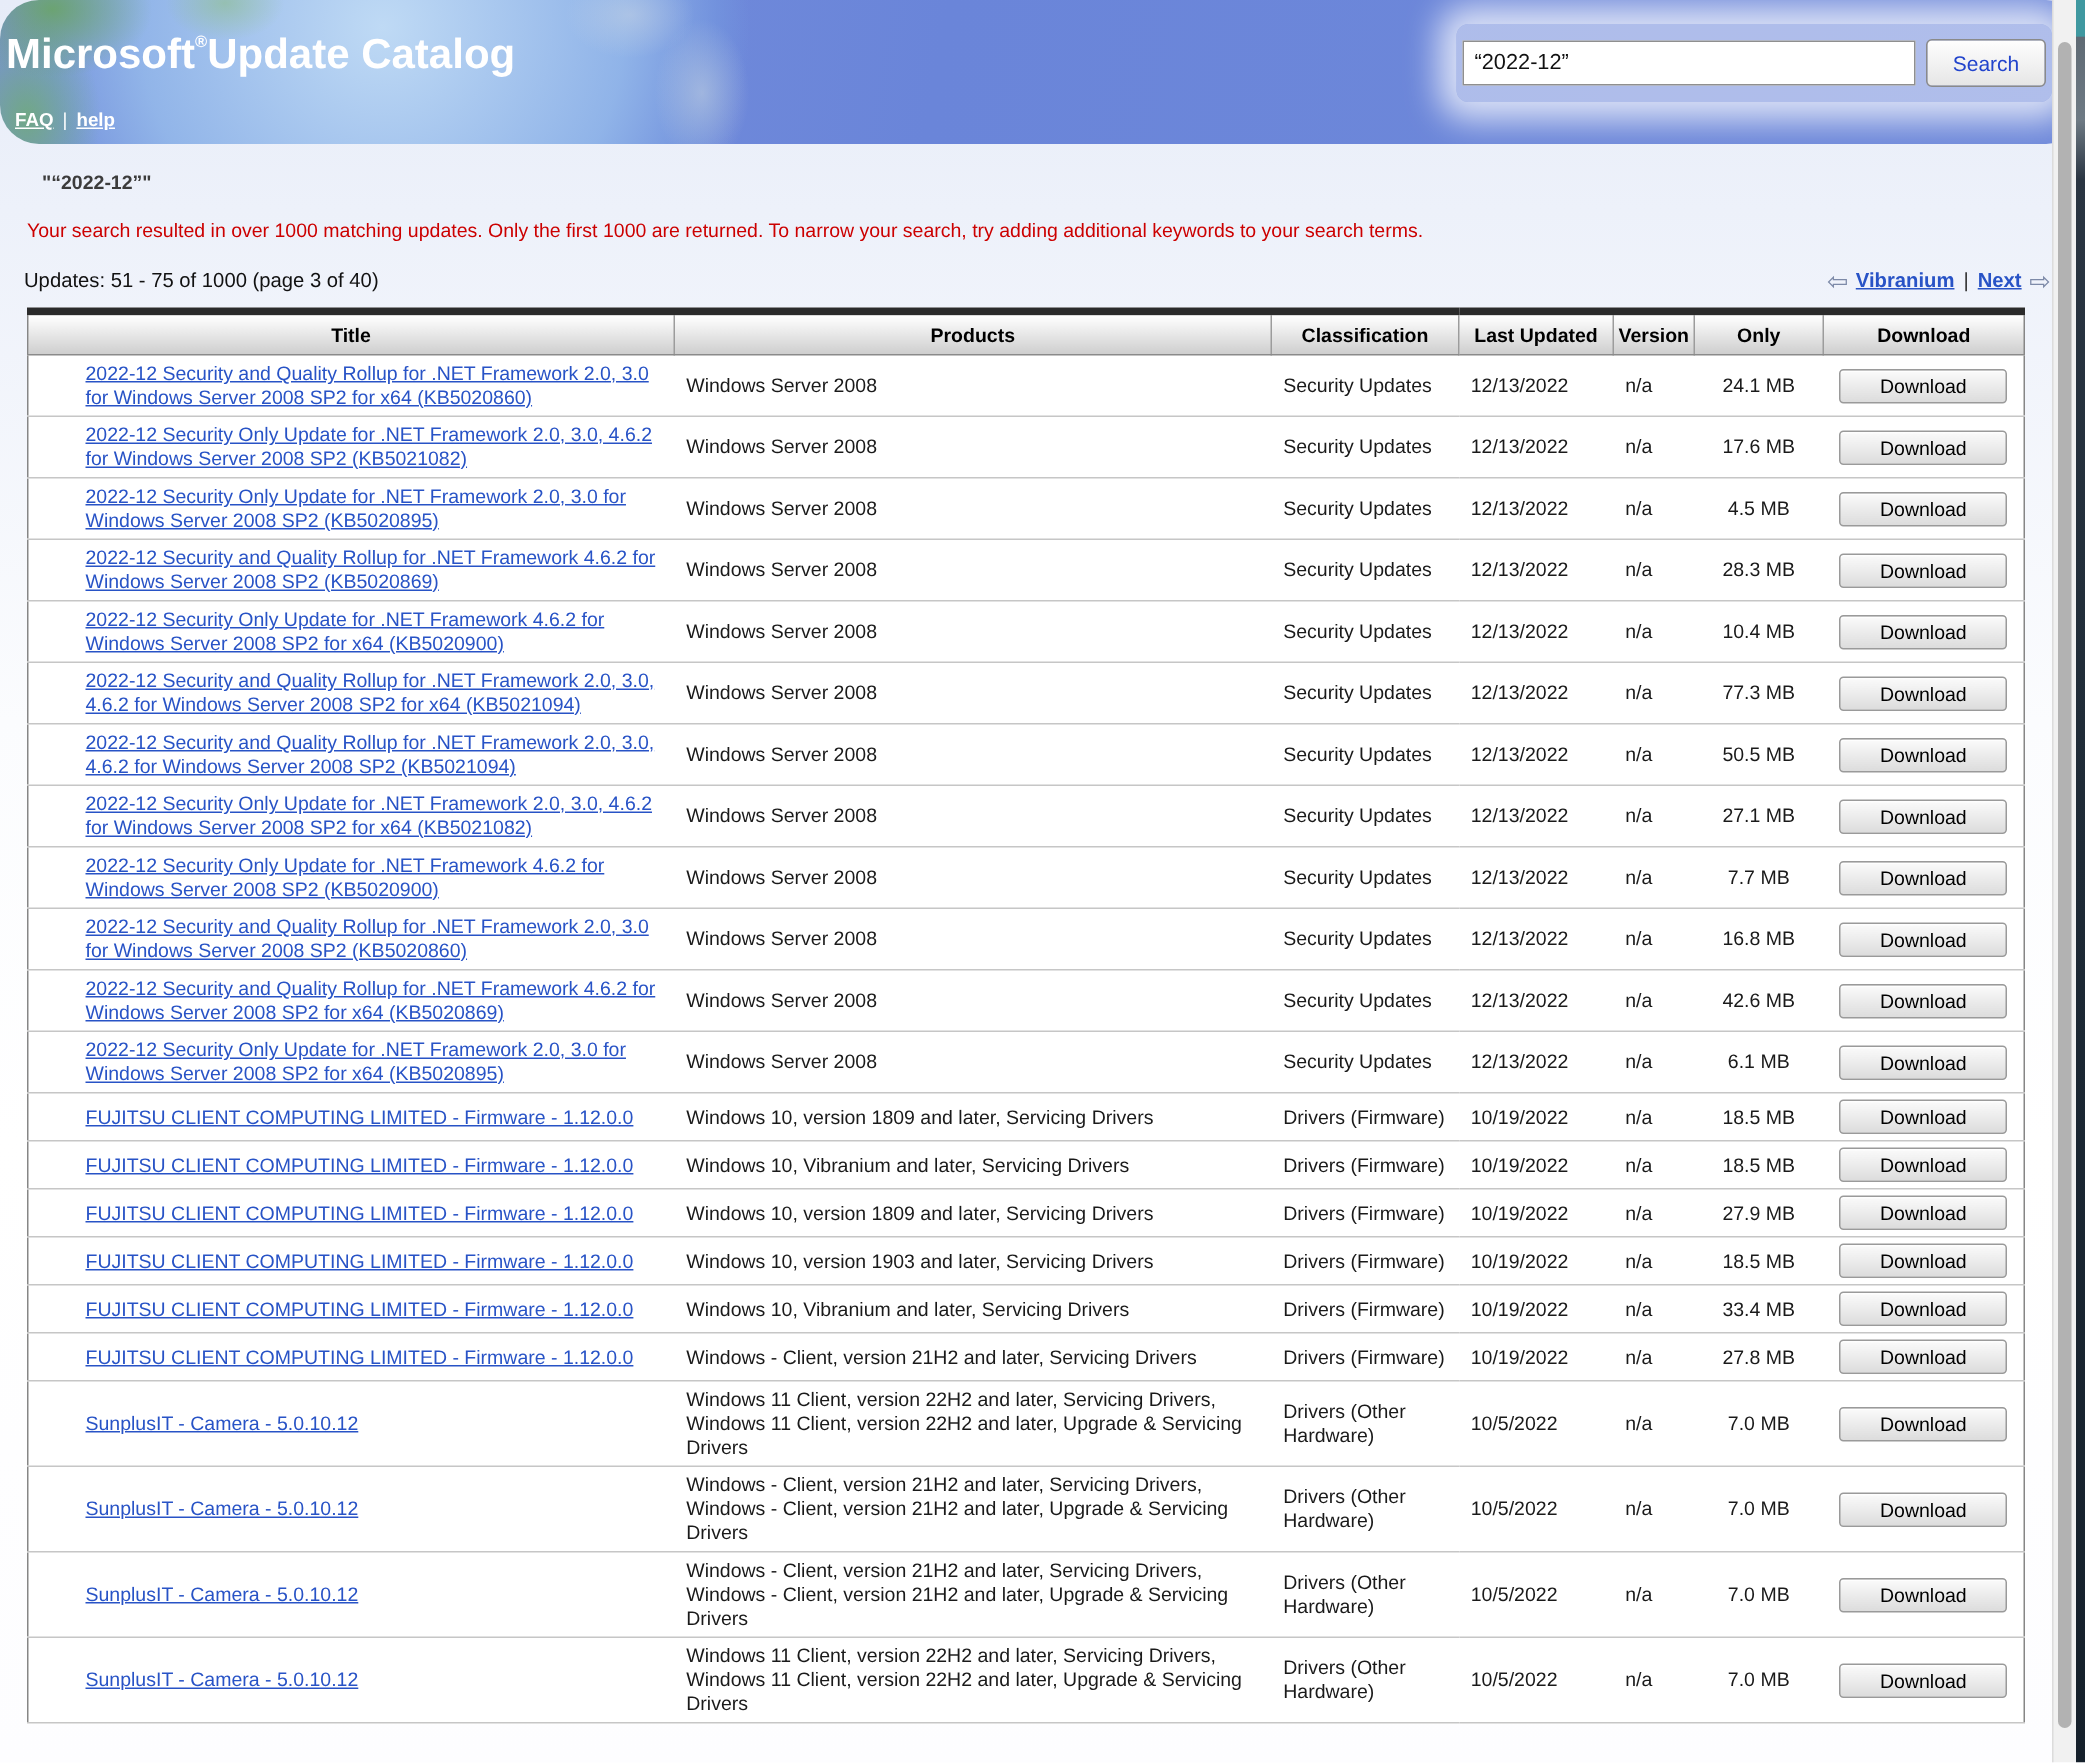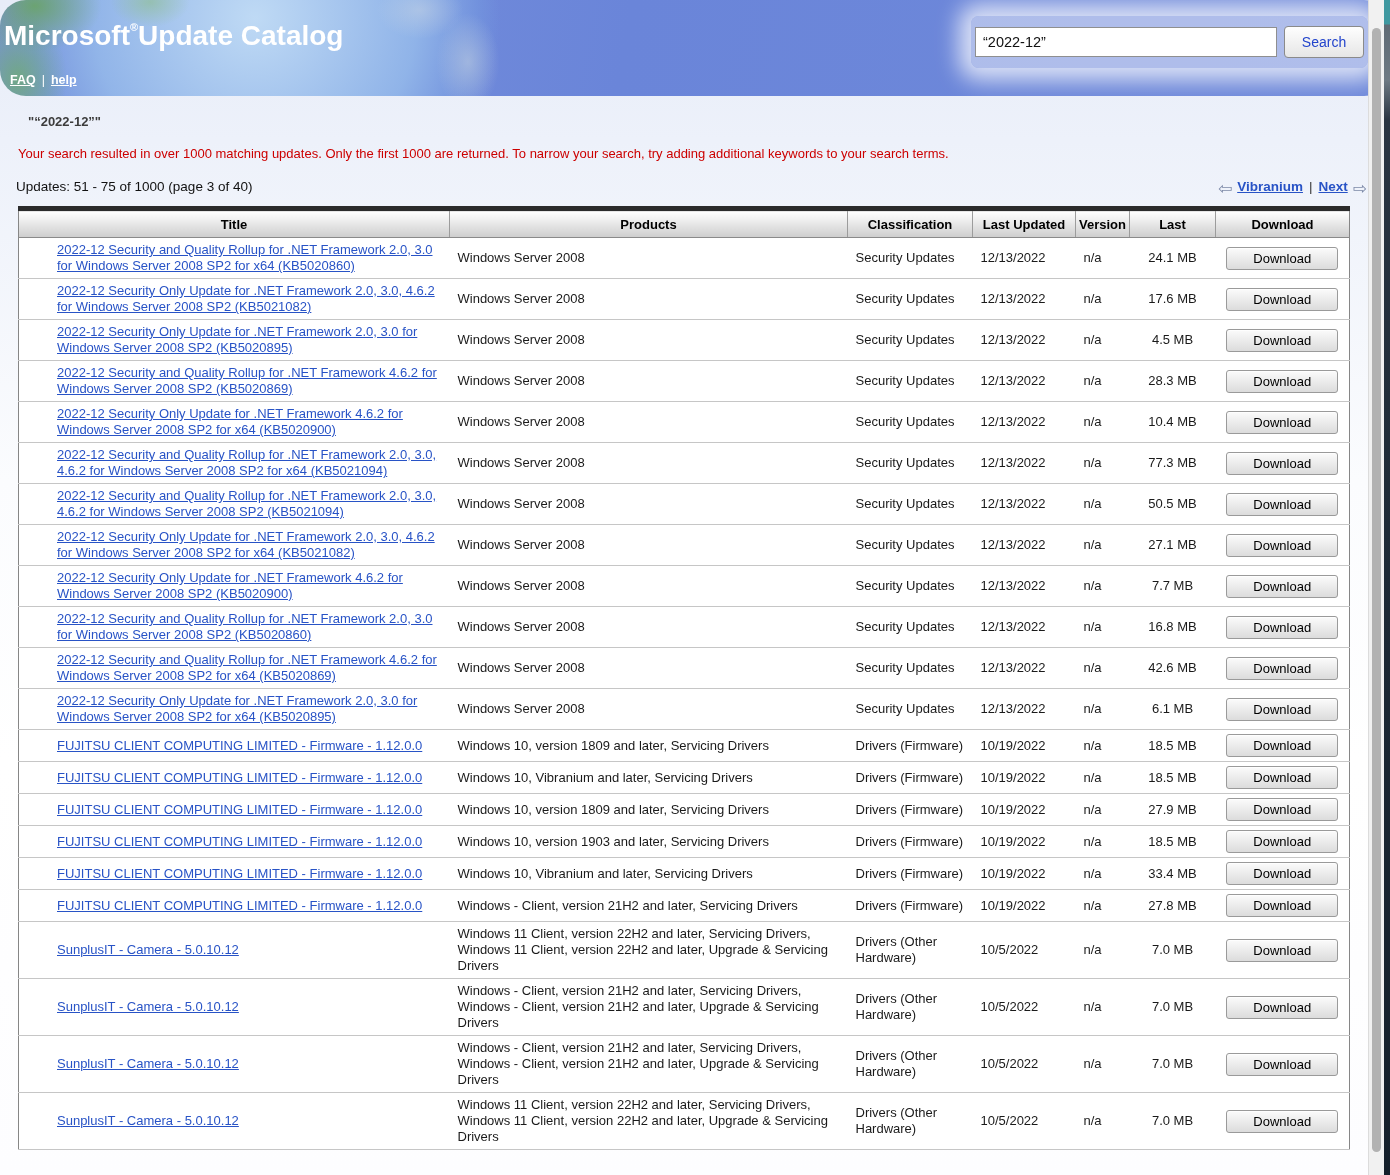--- a/index.html
+++ b/index.html
@@ -135,21 +135,21 @@
       <col class="c6">
       <col class="c7">
   </colgroup>
   <thead>
     <tr>
       <th>Title</th>
       <th>Products</th>
       <th>Classification</th>
       <th>Last Updated</th>
       <th>Version</th>
-      <th>Last</th>
+      <th>Only</th>
       <th>Download</th>
     </tr>
   </thead>
   <tbody>
 
   <tr>
     <td class="c-title"><a class="title-link">2022-12 Security and Quality Rollup for .NET Framework 2.0, 3.0 for Windows Server 2008 SP2 for x64 (KB5020860)</a></td>
     <td class="c-products">Windows Server 2008</td>
     <td class="c-class">Security Updates</td>
     <td class="c-date">12/13/2022</td>

